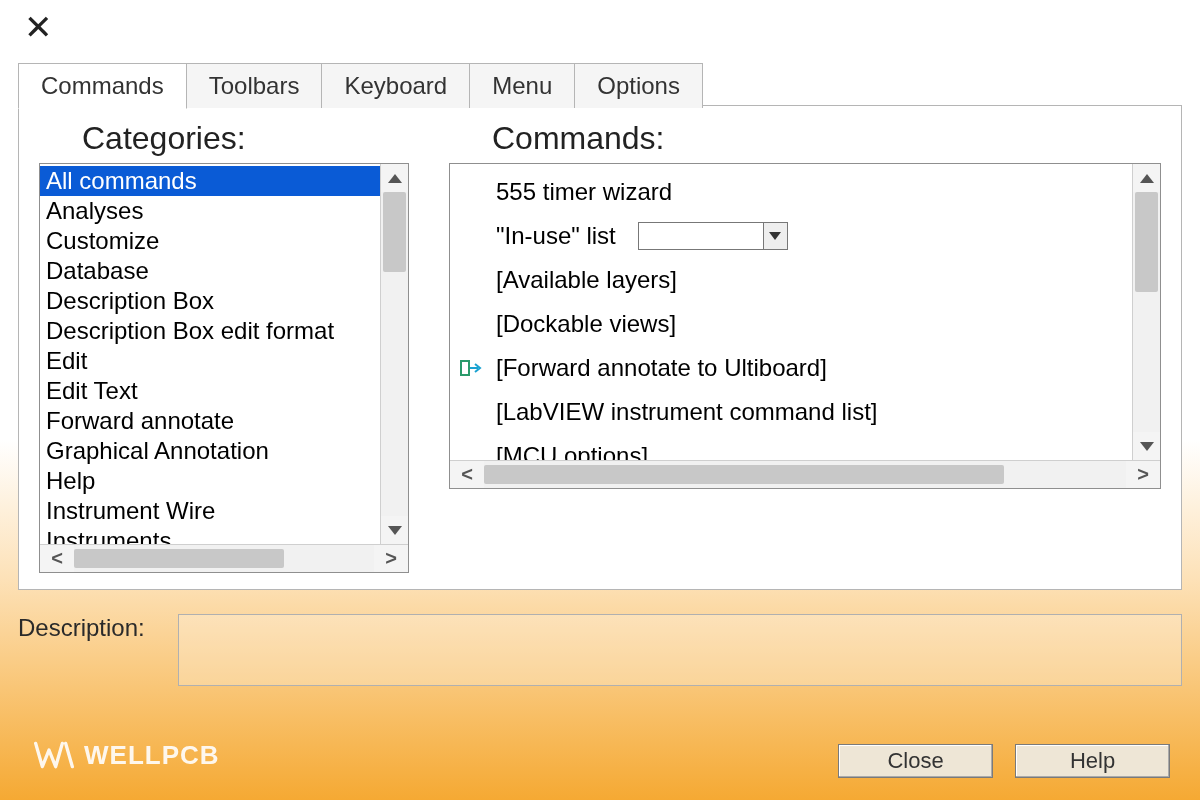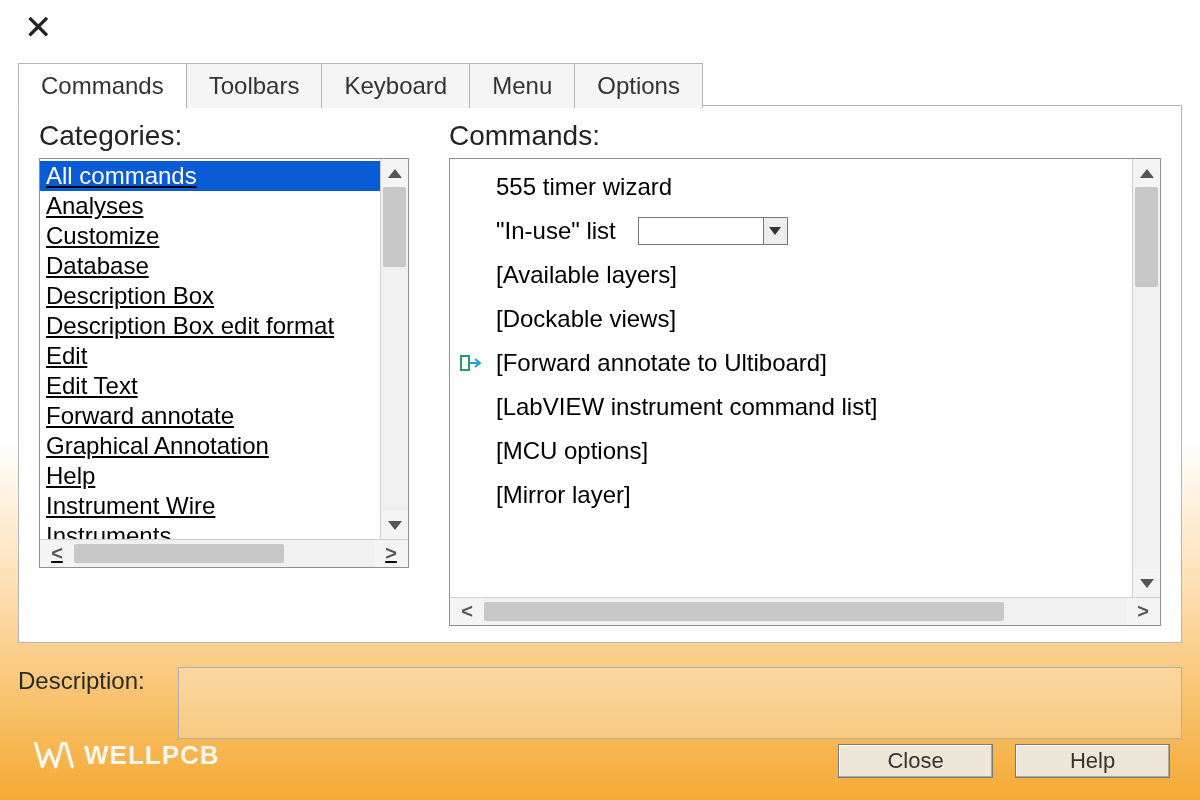--- a/index.html
+++ b/index.html
@@ -26,28 +26,28 @@
 }
 .tab.active { background: #fff; z-index: 2; border-bottom: 1px solid #fff; }
 
 .panel {
   margin: 0 18px; border: 1px solid #b5b5b5; border-top: none;
   background: #fff; padding: 14px 20px 16px 20px;
 }
 .cols { display: flex; gap: 40px; }
 .col-left { width: 370px; }
 .col-right { flex: 1; }
-.section-label { font-size: 28px; color: #222; margin-bottom: 6px; }
+.section-label { font-size: 32px; color: #222; margin-bottom: 6px; margin-left: 43px; }
 
 .listbox {
   border: 1px solid #8f8f8f; background: #fff; position: relative;
   display: flex; flex-direction: column;
 }
-.lb-left { height: 410px; text-decoration: underline; }
-.lb-right { height: 468px; }
+.lb-left { height: 410px; }
+.lb-right { height: 326px; }
 .lb-viewport { flex: 1; display: flex; overflow: hidden; }
 .lb-items { flex: 1; overflow: hidden; font-size: 24px; line-height: 30px; padding: 2px 0; }
 .lb-item { padding: 0 6px; white-space: nowrap; cursor: pointer; }
 .lb-item.selected { background: #0a5bd6; color: #fff; }
 
 .right-items { flex: 1; overflow: hidden; padding: 6px 0 2px 0; }
 .right-row {
   display: flex; align-items: center; gap: 10px;
   font-size: 24px; line-height: 44px; padding: 0 4px 0 46px; position: relative; cursor: pointer;
 }

